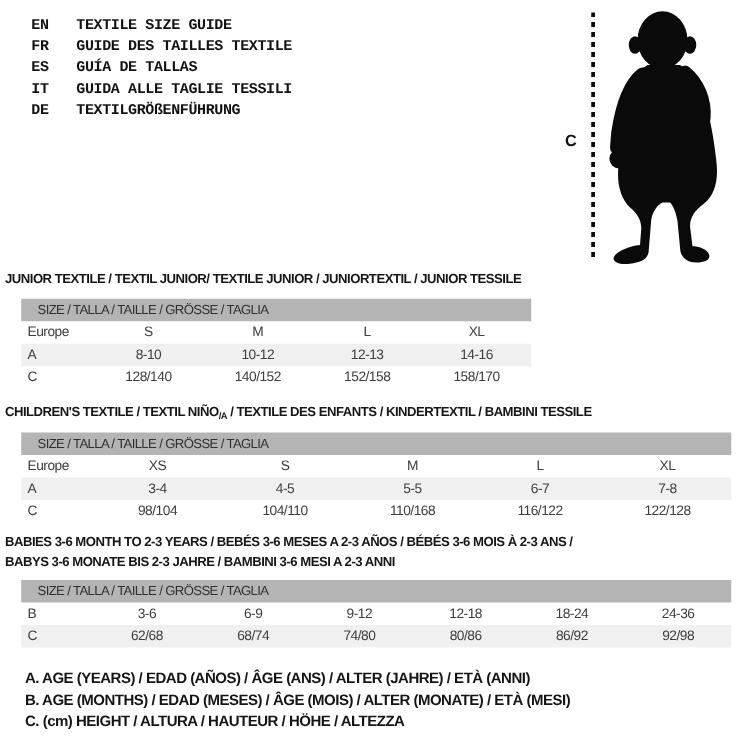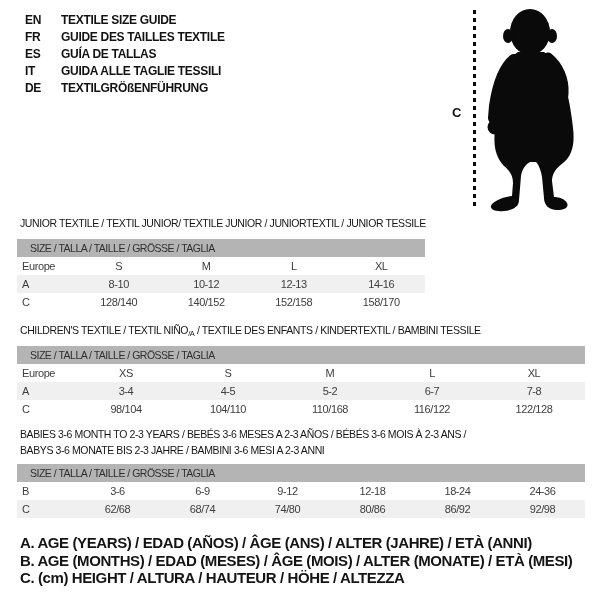--- a/index.html
+++ b/index.html
@@ -6,54 +6,54 @@
   body{
     width:600px;height:600px;background:#ffffff;
     font-family:"Liberation Sans","DejaVu Sans",sans-serif;
     color:#3d3d3d;overflow:hidden;
   }
   #screen{position:relative;width:600px;height:600px;background:#fff;}
 
   
   .lang-header{position:absolute;left:25px;top:12px;}
   .lang-row{display:flex;line-height:17px;font-weight:bold;color:#121212;
-            font-size:12px;letter-spacing:-0.3px;}
+            font-size:12px;letter-spacing:-0.3px;font-family:Liberation Mono, monospace;}
   .lang-code{width:36px;flex:0 0 36px;}
 
   
   .measure-line{position:absolute;left:473px;top:10px;width:3px;height:198px;
     background-image:repeating-linear-gradient(to bottom,var(--silhouette,#141414) 0px,var(--silhouette,#141414) 4px,transparent 4px,transparent 8px);}
   .measure-label{position:absolute;left:452px;top:105px;font-weight:bold;
     font-size:13px;color:#121212;}
   .silhouette-svg{position:absolute;left:486px;top:6px;}
 
   
   .tbl{position:absolute;left:17px;}
   .tbl-junior{top:239px;width:408px;}
   .tbl-children{top:346px;width:568px;}
   .tbl-babies{top:464px;width:568px;}
-  .tbl-title{position:absolute;left:20px;font-weight:normal;color:#161616;
+  .tbl-title{position:absolute;left:4px;font-weight:bold;color:#161616;
     font-size:10.5px;letter-spacing:-0.4px;line-height:16px;white-space:nowrap;}
   .title-junior{top:215px;}
   .title-children{top:322px;}
   .title-babies{top:426px;white-space:normal;width:460px;}
   .size-bar{height:18px;background:var(--table_header_bg,#b4b4b4);color:#2f2f2f;
     font-size:10.5px;line-height:18px;padding-left:13px;box-sizing:border-box;
     letter-spacing:-0.5px;}
   .t-row{display:flex;height:18px;line-height:18px;font-size:11px;
     letter-spacing:-0.4px;color:#3d3d3d;}
   .t-row.alt{background:var(--row_alt_bg,#f0f0f0);}
   .cell{flex:1;text-align:center;}
   .cell.label{flex:0 0 58px;text-align:left;padding-left:5px;box-sizing:border-box;}
 
   .sub-a{font-size:7.5px;vertical-align:-2px;}
 
   
   .footnotes{position:absolute;left:20px;top:534px;}
-  .footnote{font-weight:bold;color:#141414;font-size:15px;line-height:17.5px;
+  .footnote{font-weight:bold;color:#141414;font-size:12px;line-height:17.5px;
     letter-spacing:-0.4px;white-space:nowrap;}
 </style>
 </head>
 <body>
 
 <div id="screen">
 
   <div class="lang-header">
     <div class="lang-row">
       <span class="lang-code">EN</span>
@@ -130,21 +130,21 @@
         <div class="cell">XS</div>
         <div class="cell">S</div>
         <div class="cell">M</div>
         <div class="cell">L</div>
         <div class="cell">XL</div>
       </div>
     <div class="t-row alt">
         <div class="cell label">A</div>
         <div class="cell">3-4</div>
         <div class="cell">4-5</div>
-        <div class="cell">5-2</div>
+        <div class="cell">5-5</div>
         <div class="cell">6-7</div>
         <div class="cell">7-8</div>
       </div>
     <div class="t-row">
         <div class="cell label">C</div>
         <div class="cell">98/104</div>
         <div class="cell">104/110</div>
         <div class="cell">110/168</div>
         <div class="cell">116/122</div>
         <div class="cell">122/128</div>

